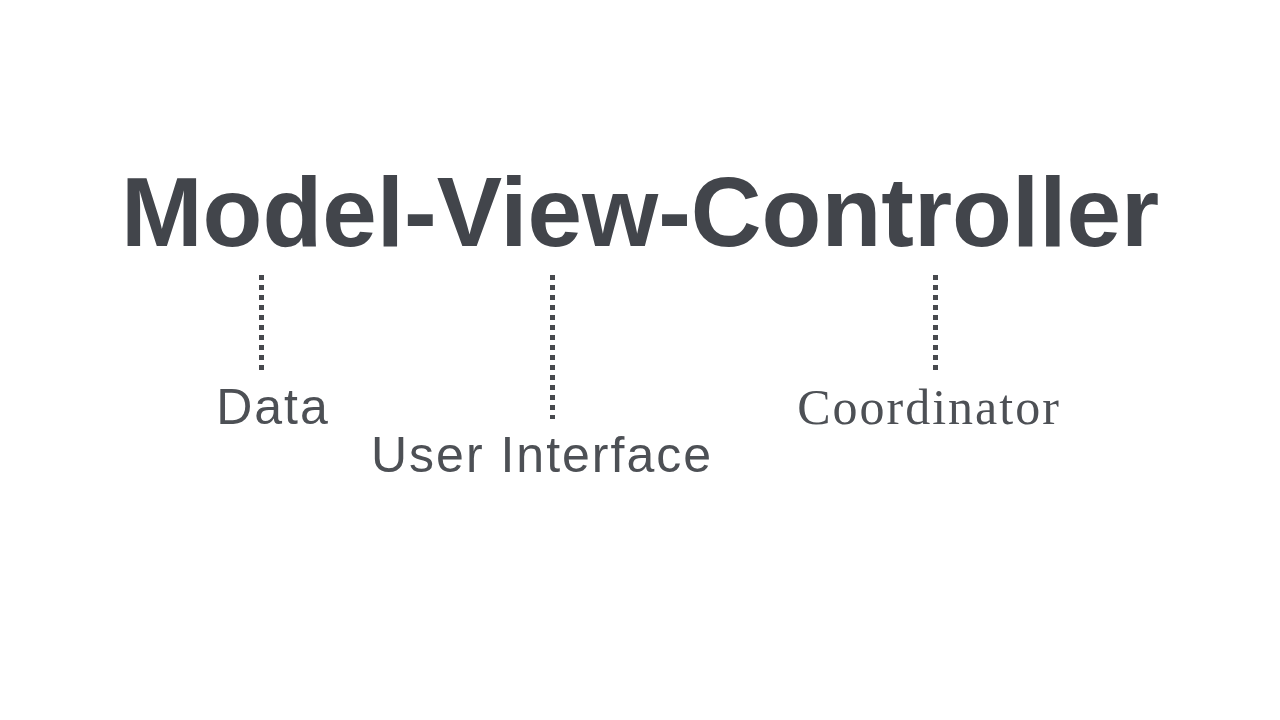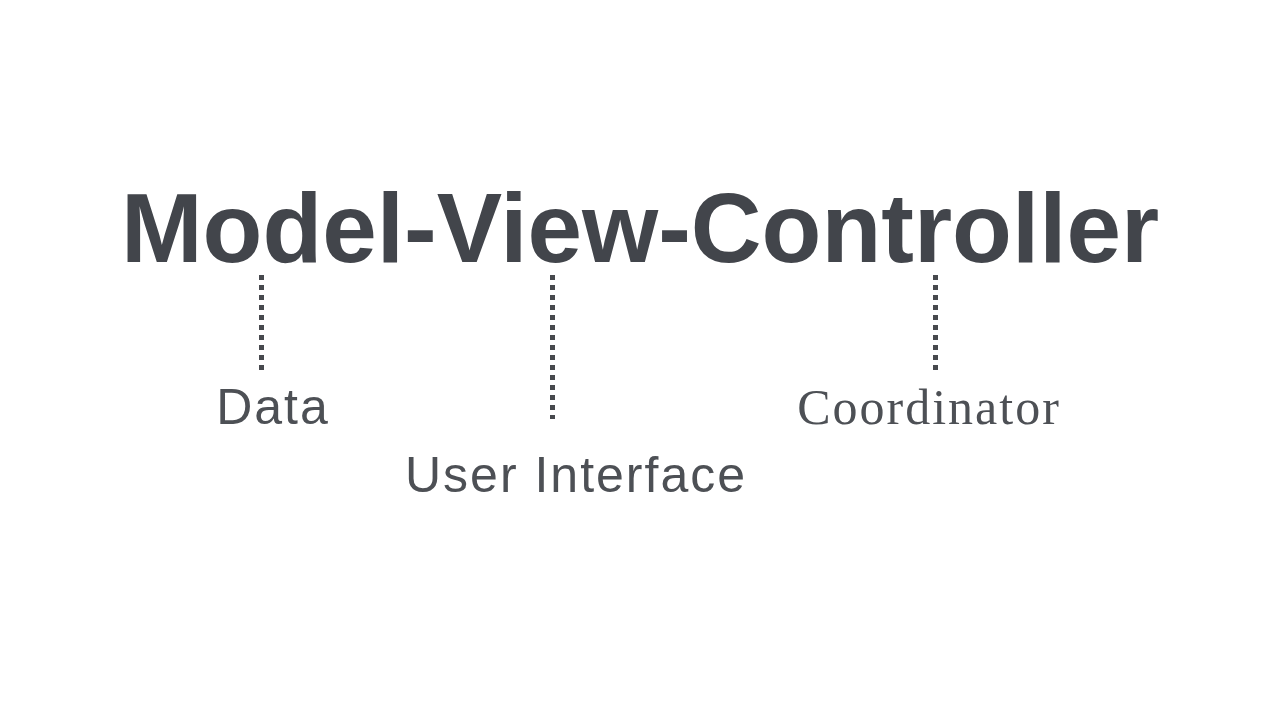--- a/index.html
+++ b/index.html
@@ -13,21 +13,21 @@
     height: 720px;
     overflow: hidden;
     background: var(--bg-color, #ffffff);
     font-family: "Liberation Sans", sans-serif;
   }
   .title {
     position: absolute;
     left: 0;
     right: 0;
     top: 163px;
-    margin: 16px;
+    margin: 0;
     text-align: center;
     font-size: 98px;
     line-height: 1;
     font-weight: 700;
     letter-spacing: 0px;
     color: var(--title-color, #42454b);
     white-space: nowrap;
   }
   .connector {
     position: absolute;
@@ -49,21 +49,21 @@
     transform: translateX(-50%);
     margin: 0;
     font-size: 50px;
     line-height: 1;
     font-weight: 400;
     letter-spacing: 2px;
     color: var(--label-color, #4d5055);
     white-space: nowrap;
   }
   .label-data        { left: 256px; top: 382px; margin-left: 17px; }
-  .label-ui          { left: 576px; top: 430px; margin-top: 20px; }
+  .label-ui          { left: 542px; top: 430px; }
   .label-coordinator { left: 929px; top: 382px; font-family: Liberation Serif, serif; }
 </style>
 </head>
 <body>
 
 <div class="stage" style="--bg-color: #ffffff; --title-color: #42454b; --label-color: #4d5055; --connector-color: #47494e;">
 
   <h1 class="title">Model-View-Controller</h1>
 
   <div class="connector connector-model"></div>

